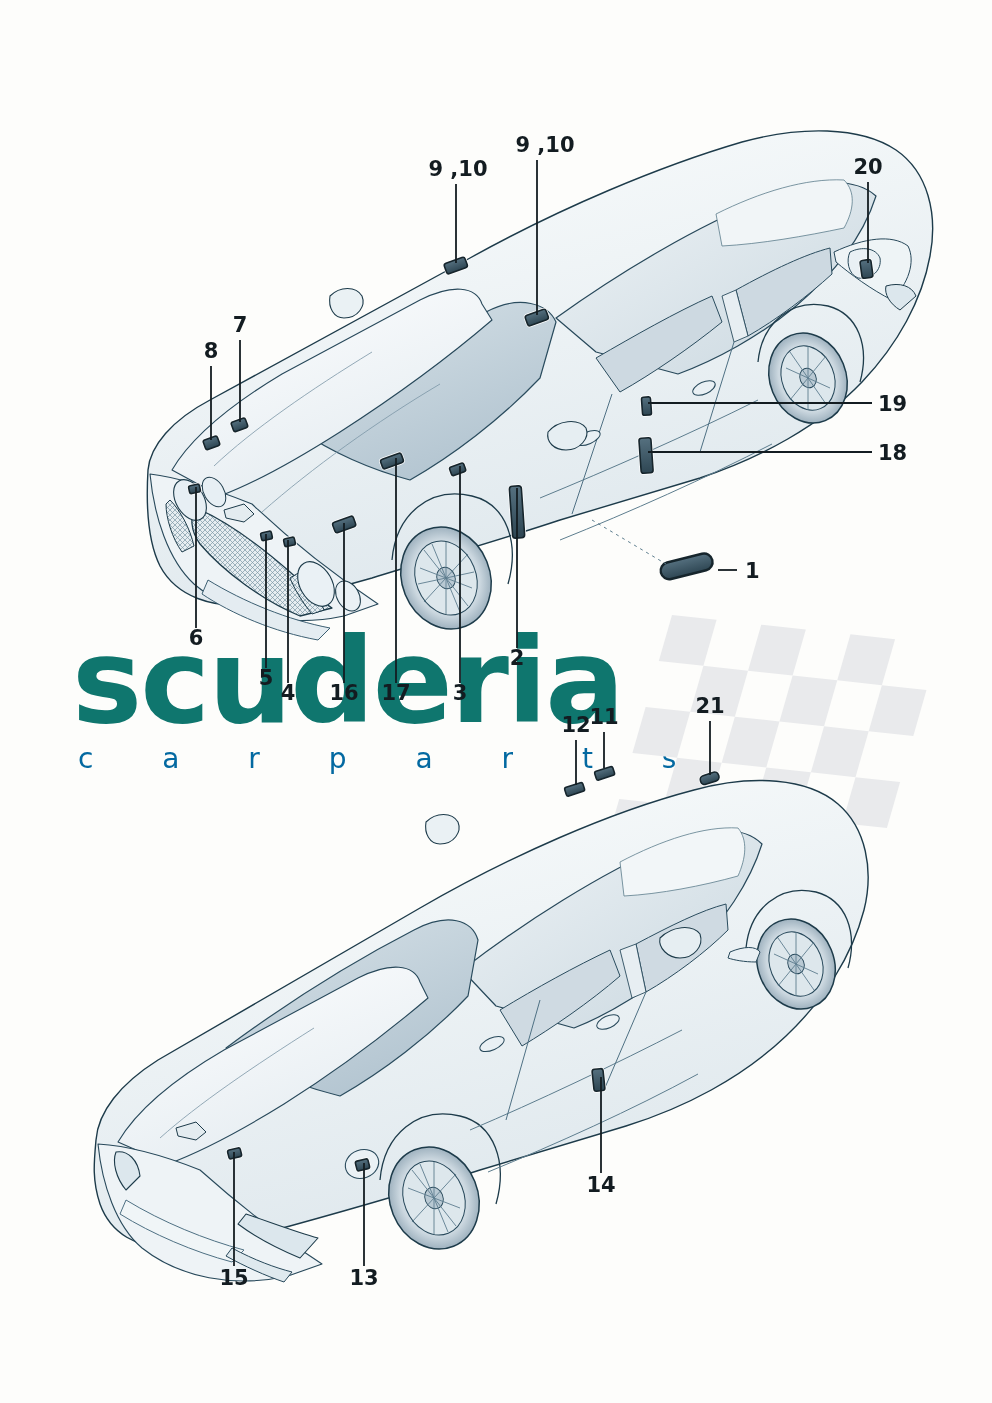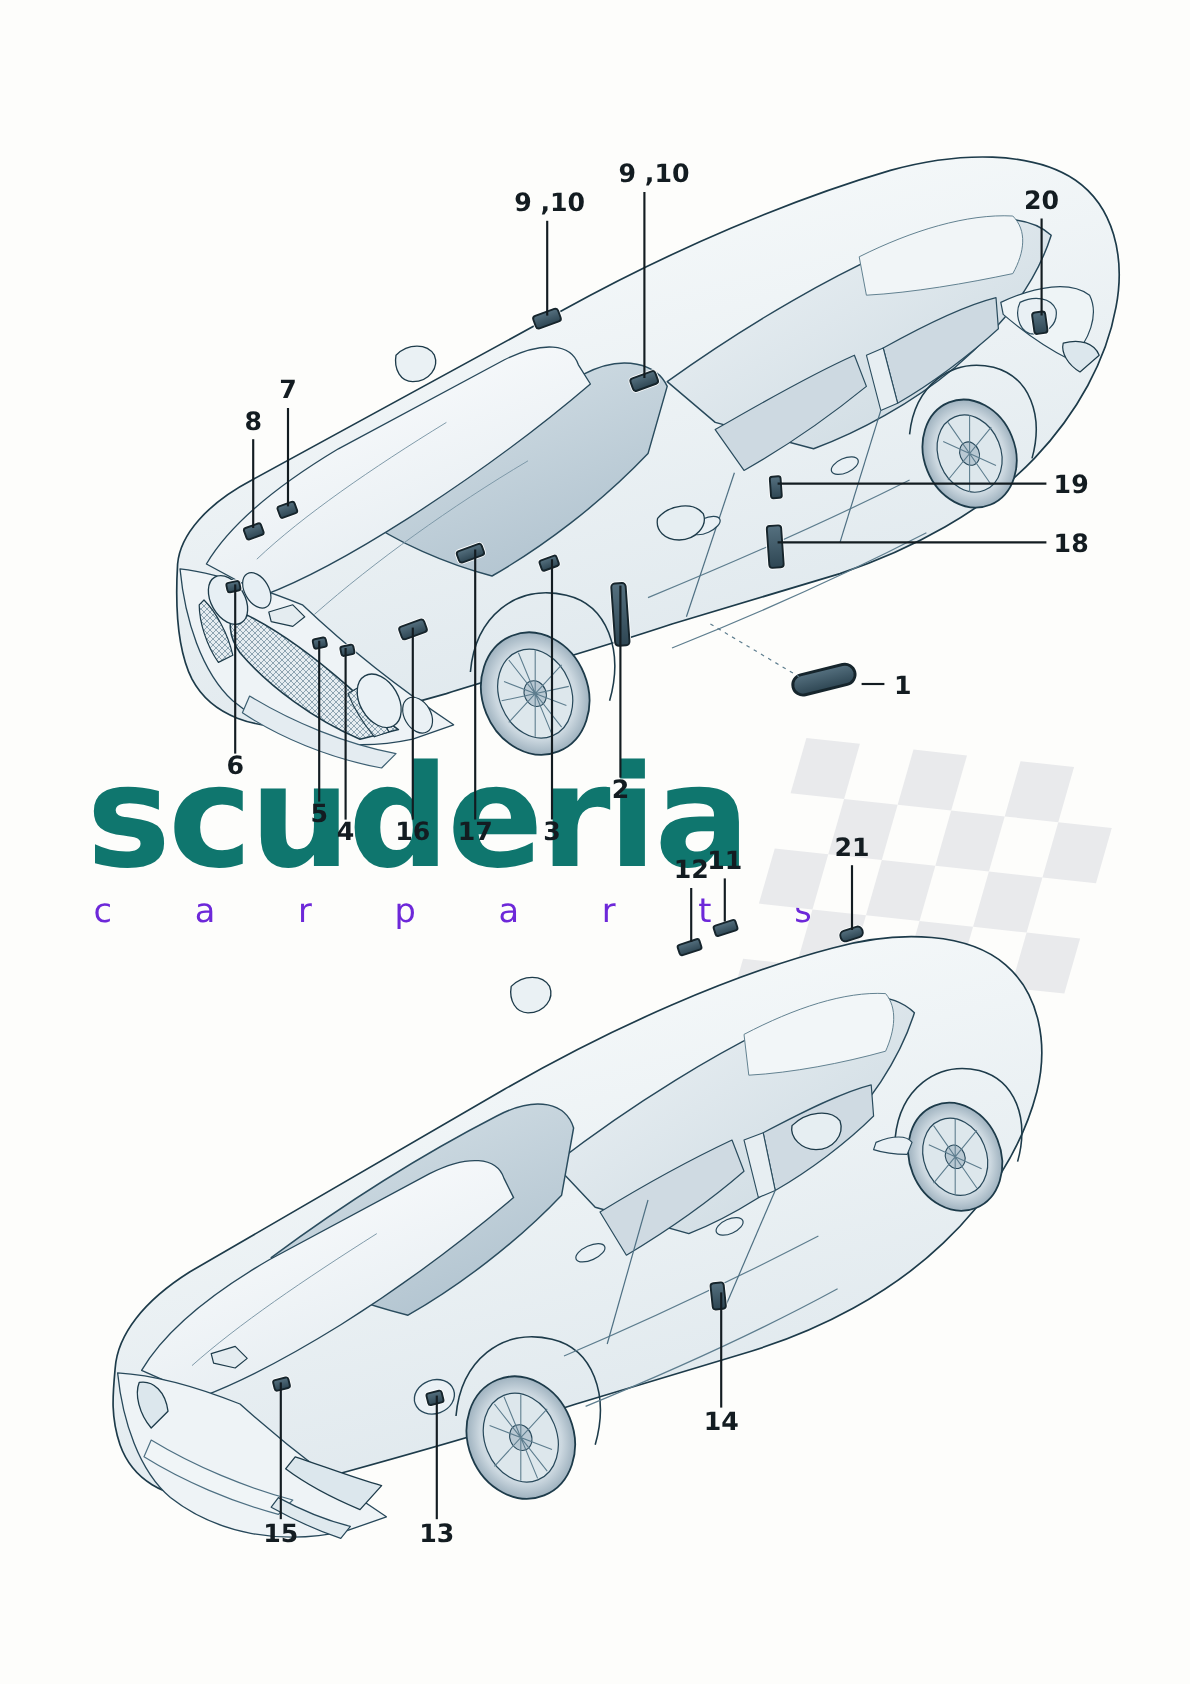--- a/index.html
+++ b/index.html
@@ -17,21 +17,21 @@
     font-weight:700;
     color:#0f766e;
     letter-spacing:-2px;
     user-select:none;
     white-space:nowrap;
   }
   .wm-sub{
     position:absolute;
     font-family:"DejaVu Sans", sans-serif;
     font-weight:400;
-    color:#6d28d9;
+    color:#0369a1;
     white-space:nowrap;
     user-select:none;
   }
   .callout-text{
     font-family:"DejaVu Sans", sans-serif;
     font-weight:700;
     font-size:21px;
     fill:#131c21;
   }
 </style>

